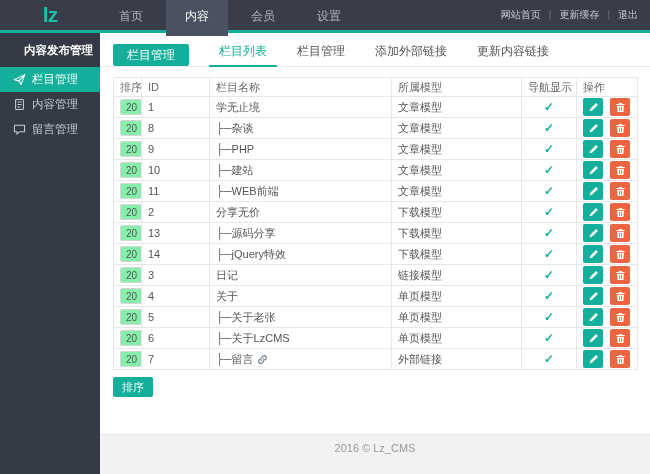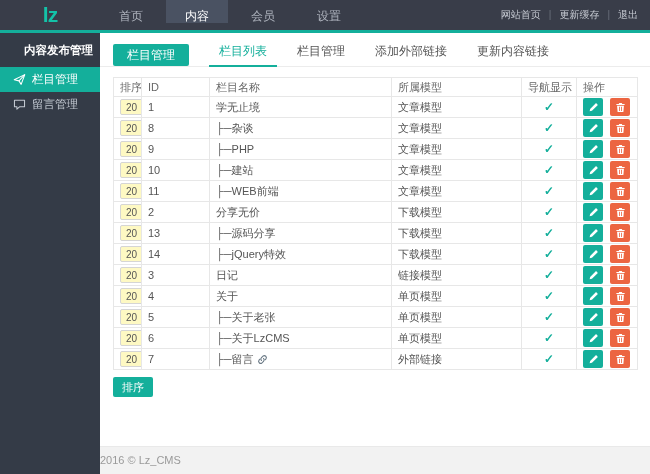--- a/index.html
+++ b/index.html
@@ -18,21 +18,21 @@
   }
   .logo {
     width:100px; height:30px; line-height:30px; text-align:center;
     color:#14C2A8; font-size:21px; font-weight:bold; letter-spacing:-1px;
   }
   .main-nav { display:flex; height:33px; }
   .nav-item {
     min-width:62px; height:30px; line-height:30px; text-align:center;
     color:#aeb3bd; font-size:12px; cursor:pointer; padding:1px 4px; margin-right:4px;
   }
-  .nav-item.active { height:23px; background:#4A5262; color:#fff; }
+  .nav-item.active { height:36px; background:#4A5262; color:#fff; }
   .topbar-right {
     position:absolute; right:12px; top:0; height:30px; line-height:30px;
     font-size:10px; color:#c6cad2; white-space:nowrap;
   }
   .topbar-right a { color:#c6cad2; text-decoration:none; cursor:pointer; }
   .topbar-right .sep { color:#6a707c; margin:0 8px; font-style:normal; }
 
   
   .sidebar {
     position:absolute; left:0; top:33px; bottom:0; width:100px;
@@ -62,21 +62,21 @@
   .tab.active { color:#14AF9B; border-bottom:2px solid #14AF9B; margin-bottom:-1px; }
 
   
   table.grid { border-collapse:collapse; margin:10px 0 0 13px; width:524px; font-size:11px; table-layout:fixed; }
   .grid th, .grid td { border:1px solid #e7e7e7; padding:1px 6px; height:20px; text-align:left; vertical-align:middle; overflow:hidden; white-space:nowrap; }
   .grid th { color:#666; font-weight:normal; height:19px; }
   .grid td { color:#555; }
   .grid td.center, .grid th.center { text-align:center; }
   .sort-input {
     width:23px; height:16px; border:1px solid #d5d5d5; border-radius:2px;
-    text-align:center; font-size:10px; color:#555; background:#fef9c3;
+    text-align:center; font-size:10px; color:#555; background:#86efac;
     font-family:"Liberation Sans", sans-serif;
   }
   .check { color:#14AF9B; font-weight:bold; font-size:12px; }
   .op-btn {
     display:inline-flex; align-items:center; justify-content:center;
     width:20px; height:18px; border:none; border-radius:2px; margin-right:4px;
     cursor:pointer; vertical-align:middle; padding:0;
   }
   .op-edit { background:#14AF9B; }
   .op-del  { background:#EC6541; }
@@ -84,23 +84,23 @@
   .name-cell svg { vertical-align:-2px; margin-left:3px; }
 
   .btn-sort {
     margin:7px 0 0 13px; height:20px; padding:0 9px; background:#14AF9B;
     color:#fff; border:none; border-radius:2px; font-size:11px; cursor:pointer;
     font-family:"Liberation Sans", sans-serif;
   }
 
   
   .footer {
-    position:absolute; bottom:0; left:0; right:0; height:28px; line-height:27px;
+    position:absolute; bottom:0; left:0; right:0; height:40px; line-height:27px;
     background:#F2F2F2; border-top:1px solid #e9e9e9;
-    color:#9a9a9a; font-size:11px;
+    text-align:center; color:#9a9a9a; font-size:11px;
   }
 </style>
 </head>
 <body>
 
 <header class="topbar">
   <div class="logo">lz</div>
   <nav class="main-nav">
       <div class="nav-item">首页</div>
       <div class="nav-item active">内容</div>
@@ -116,20 +116,29 @@
       <div class="side-item active">
     <svg width="13" height="13" viewBox="0 0 16 16" fill="none" stroke="currentColor" stroke-width="1.3" stroke-linejoin="round">
           <path d="M1.5 8.2 14.5 2 10 14l-2.6-4.3L1.5 8.2z"></path>
           <path d="M7.4 9.7 14.5 2"></path>
         </svg>
 
     <span class="side-label">栏目管理</span>
   </div>
       <div class="side-item">
 
+    <svg width="13" height="13" viewBox="0 0 16 16" fill="none" stroke="currentColor" stroke-width="1.3">
+          <rect x="3.2" y="1.8" width="9.6" height="12.4" rx="1"></rect>
+          <path d="M5.5 5h5M5.5 8h5M5.5 11h3.5"></path>
+        </svg>
+
+    <span class="side-label">内容管理</span>
+  </div>
+      <div class="side-item">
+
     <svg width="13" height="13" viewBox="0 0 16 16" fill="none" stroke="currentColor" stroke-width="1.3" stroke-linejoin="round">
           <path d="M1.8 2.8h12.4v8H8l-3.2 3v-3H1.8v-8z"></path>
         </svg>
     <span class="side-label">留言管理</span>
   </div>
     </div>
 </aside>
 
 <main class="main">
   <div class="toolbar">

